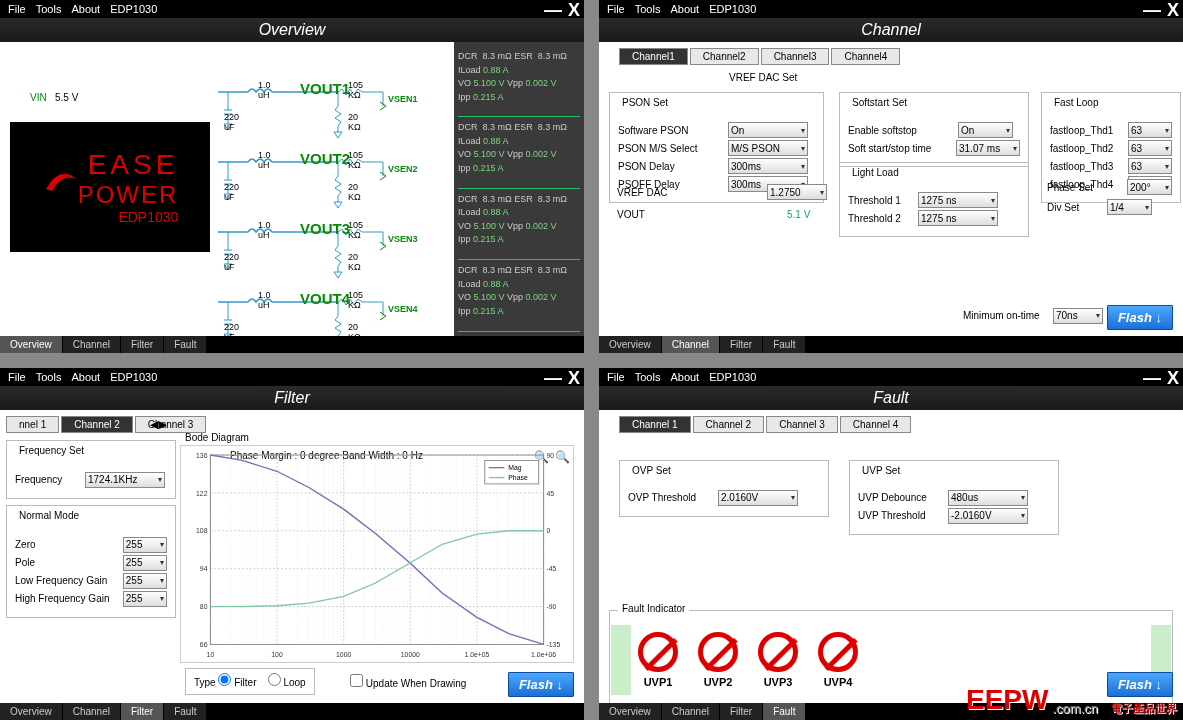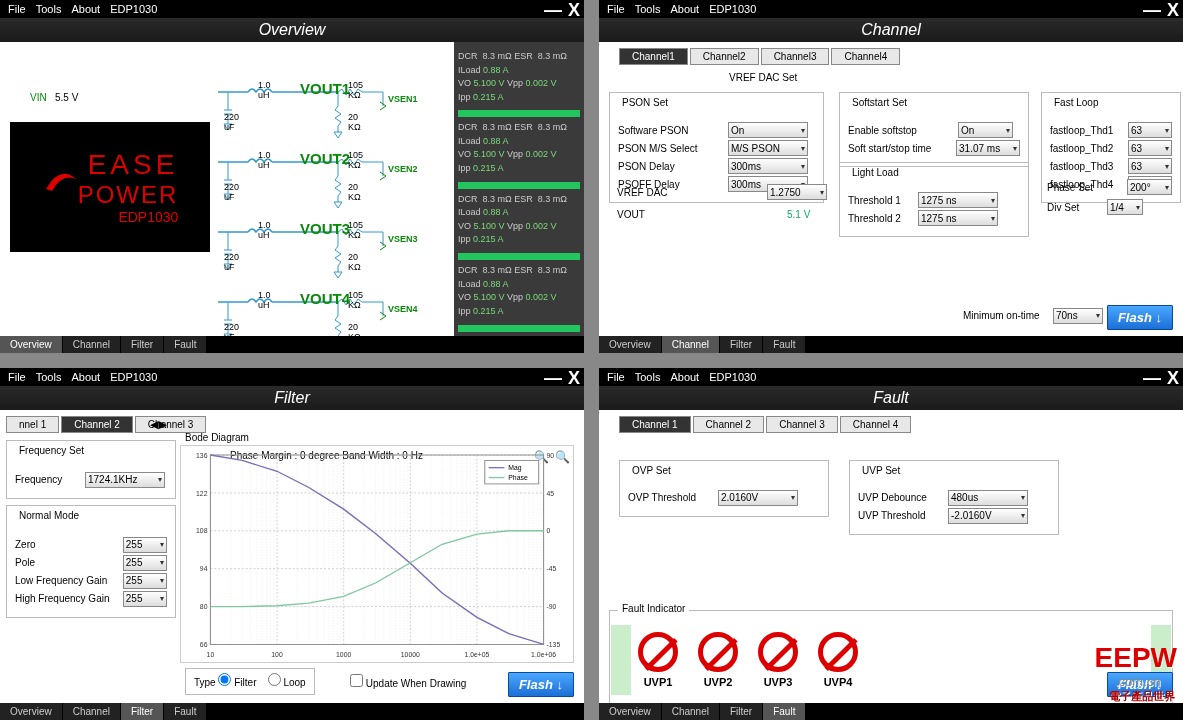--- a/index.html
+++ b/index.html
@@ -17,21 +17,21 @@
 .tabs-bottom div { padding: 3px 10px; color: #ccc; background: #222; border-right:1px solid #000; cursor:pointer; }
 .tabs-bottom div.active { background: #555; color: #fff; }
 .tabs-top { display: flex; font-size: 10px; margin: 6px 0 4px 10px; }
 .tabs-top div { padding: 2px 12px; background: #e8e8e8; border:1px solid #888; margin-right:2px; cursor:pointer; }
 .tabs-top div.active { background: #333; color: #fff; }
 
 
 .ov-body { display: flex; height: 100%; }
 .ov-left { flex: 1; position: relative; background: #fff; }
 .ov-right { width: 130px; background: #3a3a3a; color: #ccc; font-size: 9px; padding: 4px; display:flex; flex-direction:column; }
-.ov-right .blk { flex:1; border-bottom:7px solid #22c55e; padding:4px 0;}
+.ov-right .blk { flex:1; border-bottom:1px solid #22c55e; padding:4px 0;}
 .ov-right .blk div { line-height:1.5; }
 .ov-right .g { color: #7bd87b; }
 .logo-box { position:absolute; left:10px; top:80px; width:200px; height:130px; background:#000; display:flex; align-items:center; justify-content:center; }
 .logo-inner { color:#d00; font-family: Georgia, serif; text-align:right; }
 .logo-inner .l1 { font-size:28px; letter-spacing:4px; }
 .logo-inner .l2 { font-size:24px; letter-spacing:2px; }
 .logo-inner .l3 { font-size:14px; text-align:right; }
 .vin-label { position:absolute; left:30px; top:50px; font-size:10px; color:#0a8a0a; }
 .vin-val { position:absolute; left:55px; top:50px; font-size:10px; }
 .circuit-col { position:absolute; left:218px; top:30px; font-size:9px; }
@@ -69,21 +69,21 @@
 .fault-body { padding:0 10px; font-size:10px; position:relative; height:100%; background:#fff;}
 .fault-ind { position:absolute; left:10px; right:10px; top:200px; border:1px solid #bbb; padding:10px 8px 20px 8px;}
 .fault-ind .legend { position:relative; top:-18px; background:#fff; padding:0 4px; font-size:10px; display:inline-block;}
 .no-icon { width:40px; height:40px; border:5px solid #d00; border-radius:50%; position:relative; margin:0 auto 4px;}
 .no-icon::after { content:""; position:absolute; left:-3px; top:15px; width:42px; height:5px; background:#d00; transform:rotate(-45deg);}
 .fault-row { display:flex; gap:20px; margin-left:20px;}
 .fault-item { text-align:center; font-weight:bold; font-size:11px;}
 .green-bar { position:absolute; background:#c9eec9; top:215px; width:20px; height:70px;}
 
 
-.watermark { position:absolute; right:6px; bottom:16px; color:#d00; font-weight:bold; font-size:28px; font-family: Arial Black, sans-serif; text-shadow:1px 1px 0 #fff; z-index:50; display:flex; align-items:center;flex-direction:column;}
+.watermark { position:absolute; right:6px; bottom:4px; color:#d00; font-weight:bold; font-size:28px; font-family: Arial Black, sans-serif; text-shadow:1px 1px 0 #fff; z-index:50; display:flex; align-items:flex-end;}
 .watermark .wm2 { color:#888; font-size:13px; margin-left:4px; font-weight:normal;}
 .watermark .cn { color:#a00; font-size:11px; margin-left:13px;}
 
 
 .bode-svg { width:100%; height:100%; }
 </style>
 </head>
 <body>
 
 <div class="quad">
@@ -356,21 +356,21 @@
             <label style="width:80px">fastloop_Thd4</label>
             <div class="sel" style="width:45px">63</div>
           </div>
     </div>
     <div class="frow" style="position:absolute;left:448px;top:135px;">
           <label style="width:80px">Phase Set</label>
           <div class="sel" style="width:45px">200°</div>
         </div>
     <div class="frow" style="position:absolute;left:448px;top:155px;">
           <label style="width:60px">Div Set</label>
-          <div class="sel" style="width:36px">1/4</div>
+          <div class="sel" style="width:45px">1/4</div>
         </div>
 
     <div class="frow" style="position:absolute;right:80px;bottom:10px;">
           <label style="width:90px">Minimum on-time</label>
           <div class="sel" style="width:50px">70ns</div>
         </div>
     <div class="flash-btn">Flash</div>
   </div>
   <div class="tabs-bottom" id="tabs-ch">
         <div>Overview</div>

